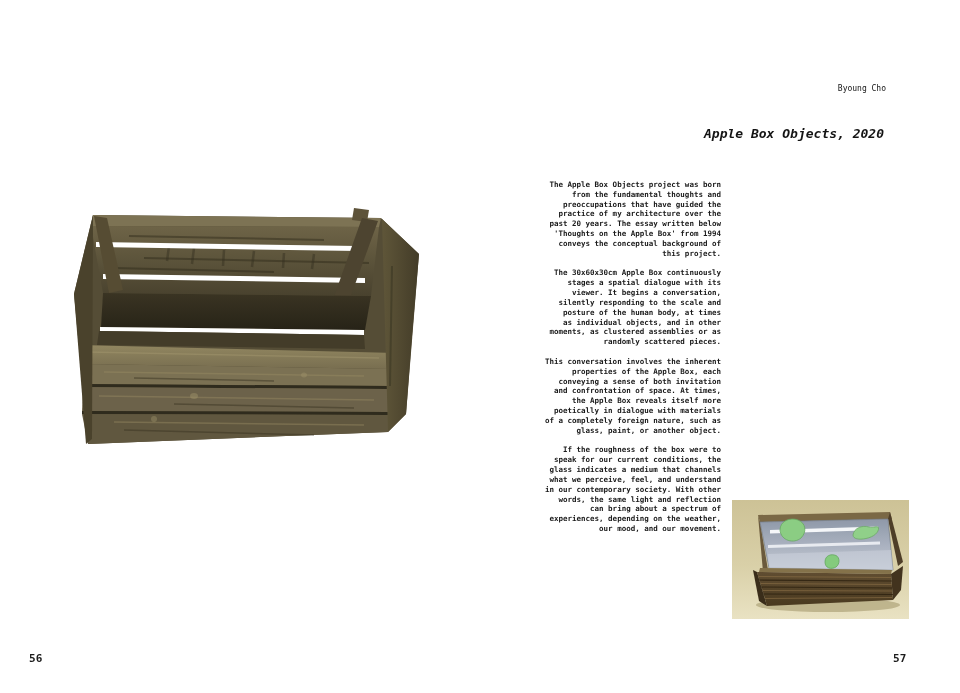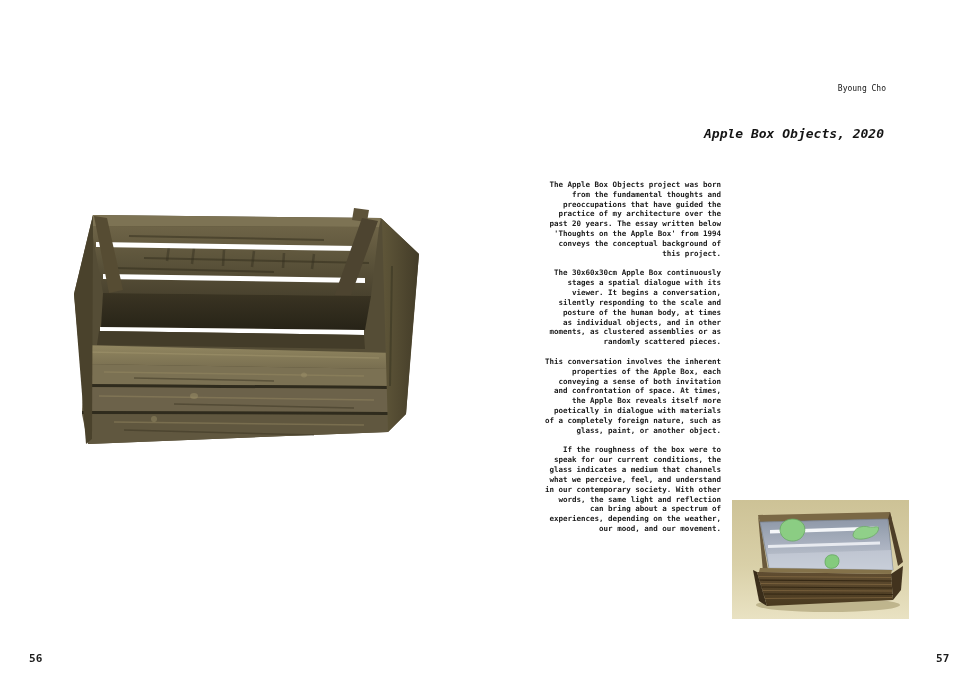--- a/index.html
+++ b/index.html
@@ -20,21 +20,21 @@
   .crate-figure { position: absolute; left: 74px; top: 206px; width: 346px; height: 240px; }
   .crate-figure svg { display: block; width: 100%; height: 100%; }
 
   
   .pagenum {
     position: absolute;
     font-size: 11px; font-weight: bold; letter-spacing: 0.2px;
     color: #1c1c1c;
   }
   .pagenum-left  { left: 29px;  top: 652px; }
-  .pagenum-right { left: 936px; top: 652px; }
+  .pagenum-right { left: 893px; top: 652px; }
 
   
   .author {
     position: absolute; right: 74px; top: 84px;
     font-size: 8px; font-weight: normal; color: #141414;
     white-space: nowrap;
   }
   .work-title {
     position: absolute; right: 76px; top: 126px;
     font-size: 13px; font-weight: bold; font-style: italic; color: #141414;

